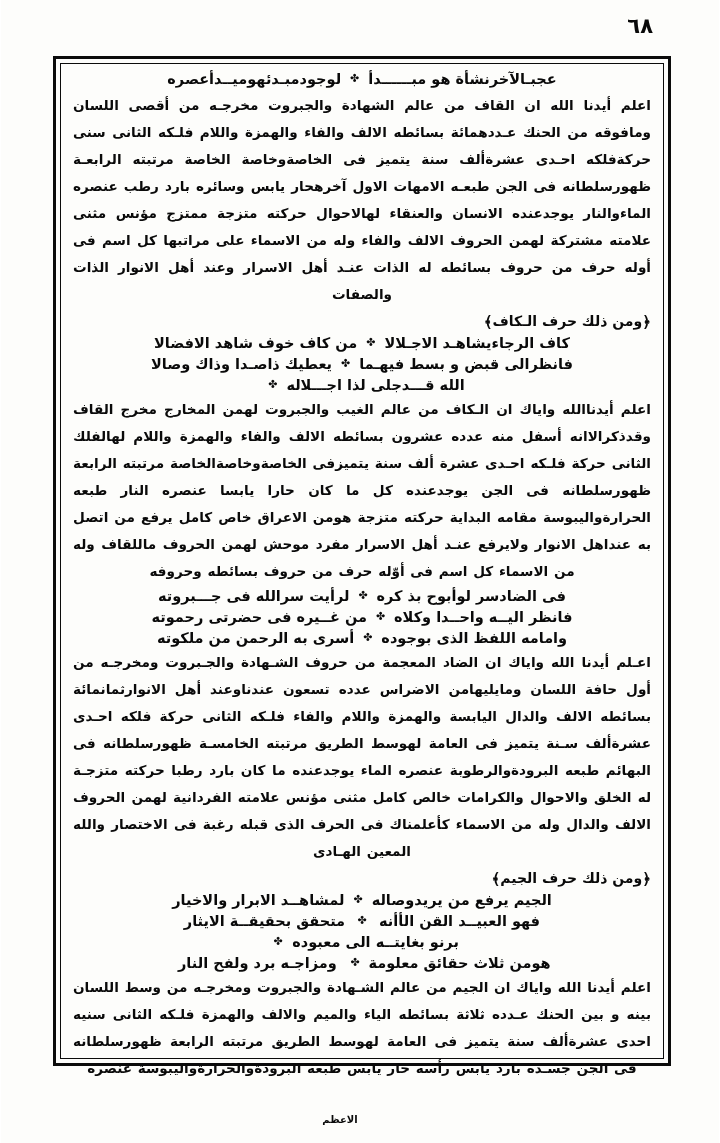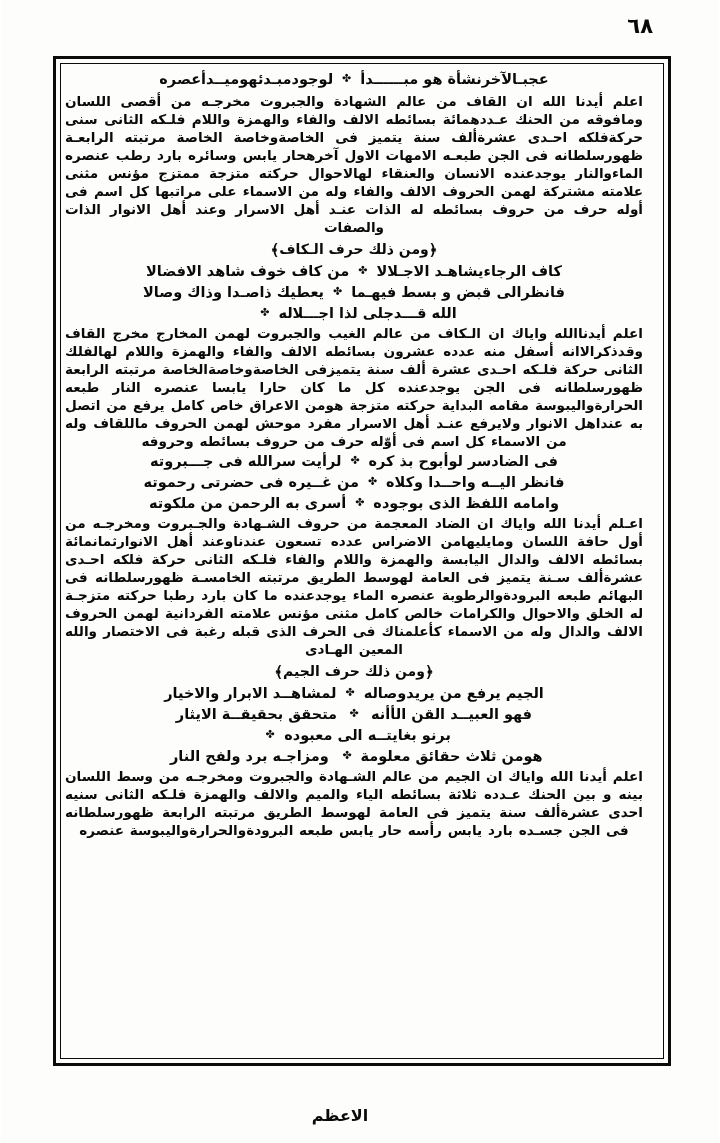--- a/index.html
+++ b/index.html
@@ -47,21 +47,21 @@
     top: 4px;
     right: 4px;
     bottom: 4px;
     border: 1px solid #0b0b0b;
     box-sizing: border-box;
   }
 
   
   .body {
     position: absolute;
-    left: 52px;
+    left: 60px;
     top: 62px;
     width: 602px;
     height: 998px;
     box-sizing: border-box;
     padding: 6px 12px 4px 12px;
     color: #0a0a0a;
     direction: rtl;
     text-align: right;
   }
   .verse-line {
@@ -99,53 +99,53 @@
     font-size: 14.5px;
     line-height: 22px;
     font-weight: 600;
     text-align: center;
     margin-bottom: 2px;
     white-space: nowrap;
   }
 
   
   .section-head {
-    text-align: center;
+    text-align: right;
     font-size: 14px;
     font-weight: 700;
     line-height: 22px;
     margin: 2px 0 1px 0;
     white-space: nowrap;
   }
   .orn {
     display: inline-block;
     font-size: 15px;
     transform: translateY(1px);
   }
 
   
   .prose {
     font-size: 13.6px;
-    line-height: 18px;
+    line-height: 27px;
     text-align: justify;
     text-align-last: center;
     font-weight: 600;
     letter-spacing: -0.15px;
     word-spacing: 1px;
     margin: 0 0 1px 0;
   }
 
   
   .catchword {
     position: absolute;
     left: 0;
     right: 0;
     bottom: 18px;
     text-align: center;
-    font-size: 16px;
+    font-size: 10px;
     font-weight: 700;
     color: #0a0a0a;
     direction: rtl;
   }
   .catchword-inner {
     display: inline-block;
     margin-right: 40px;
   }
 </style>
 </head>

